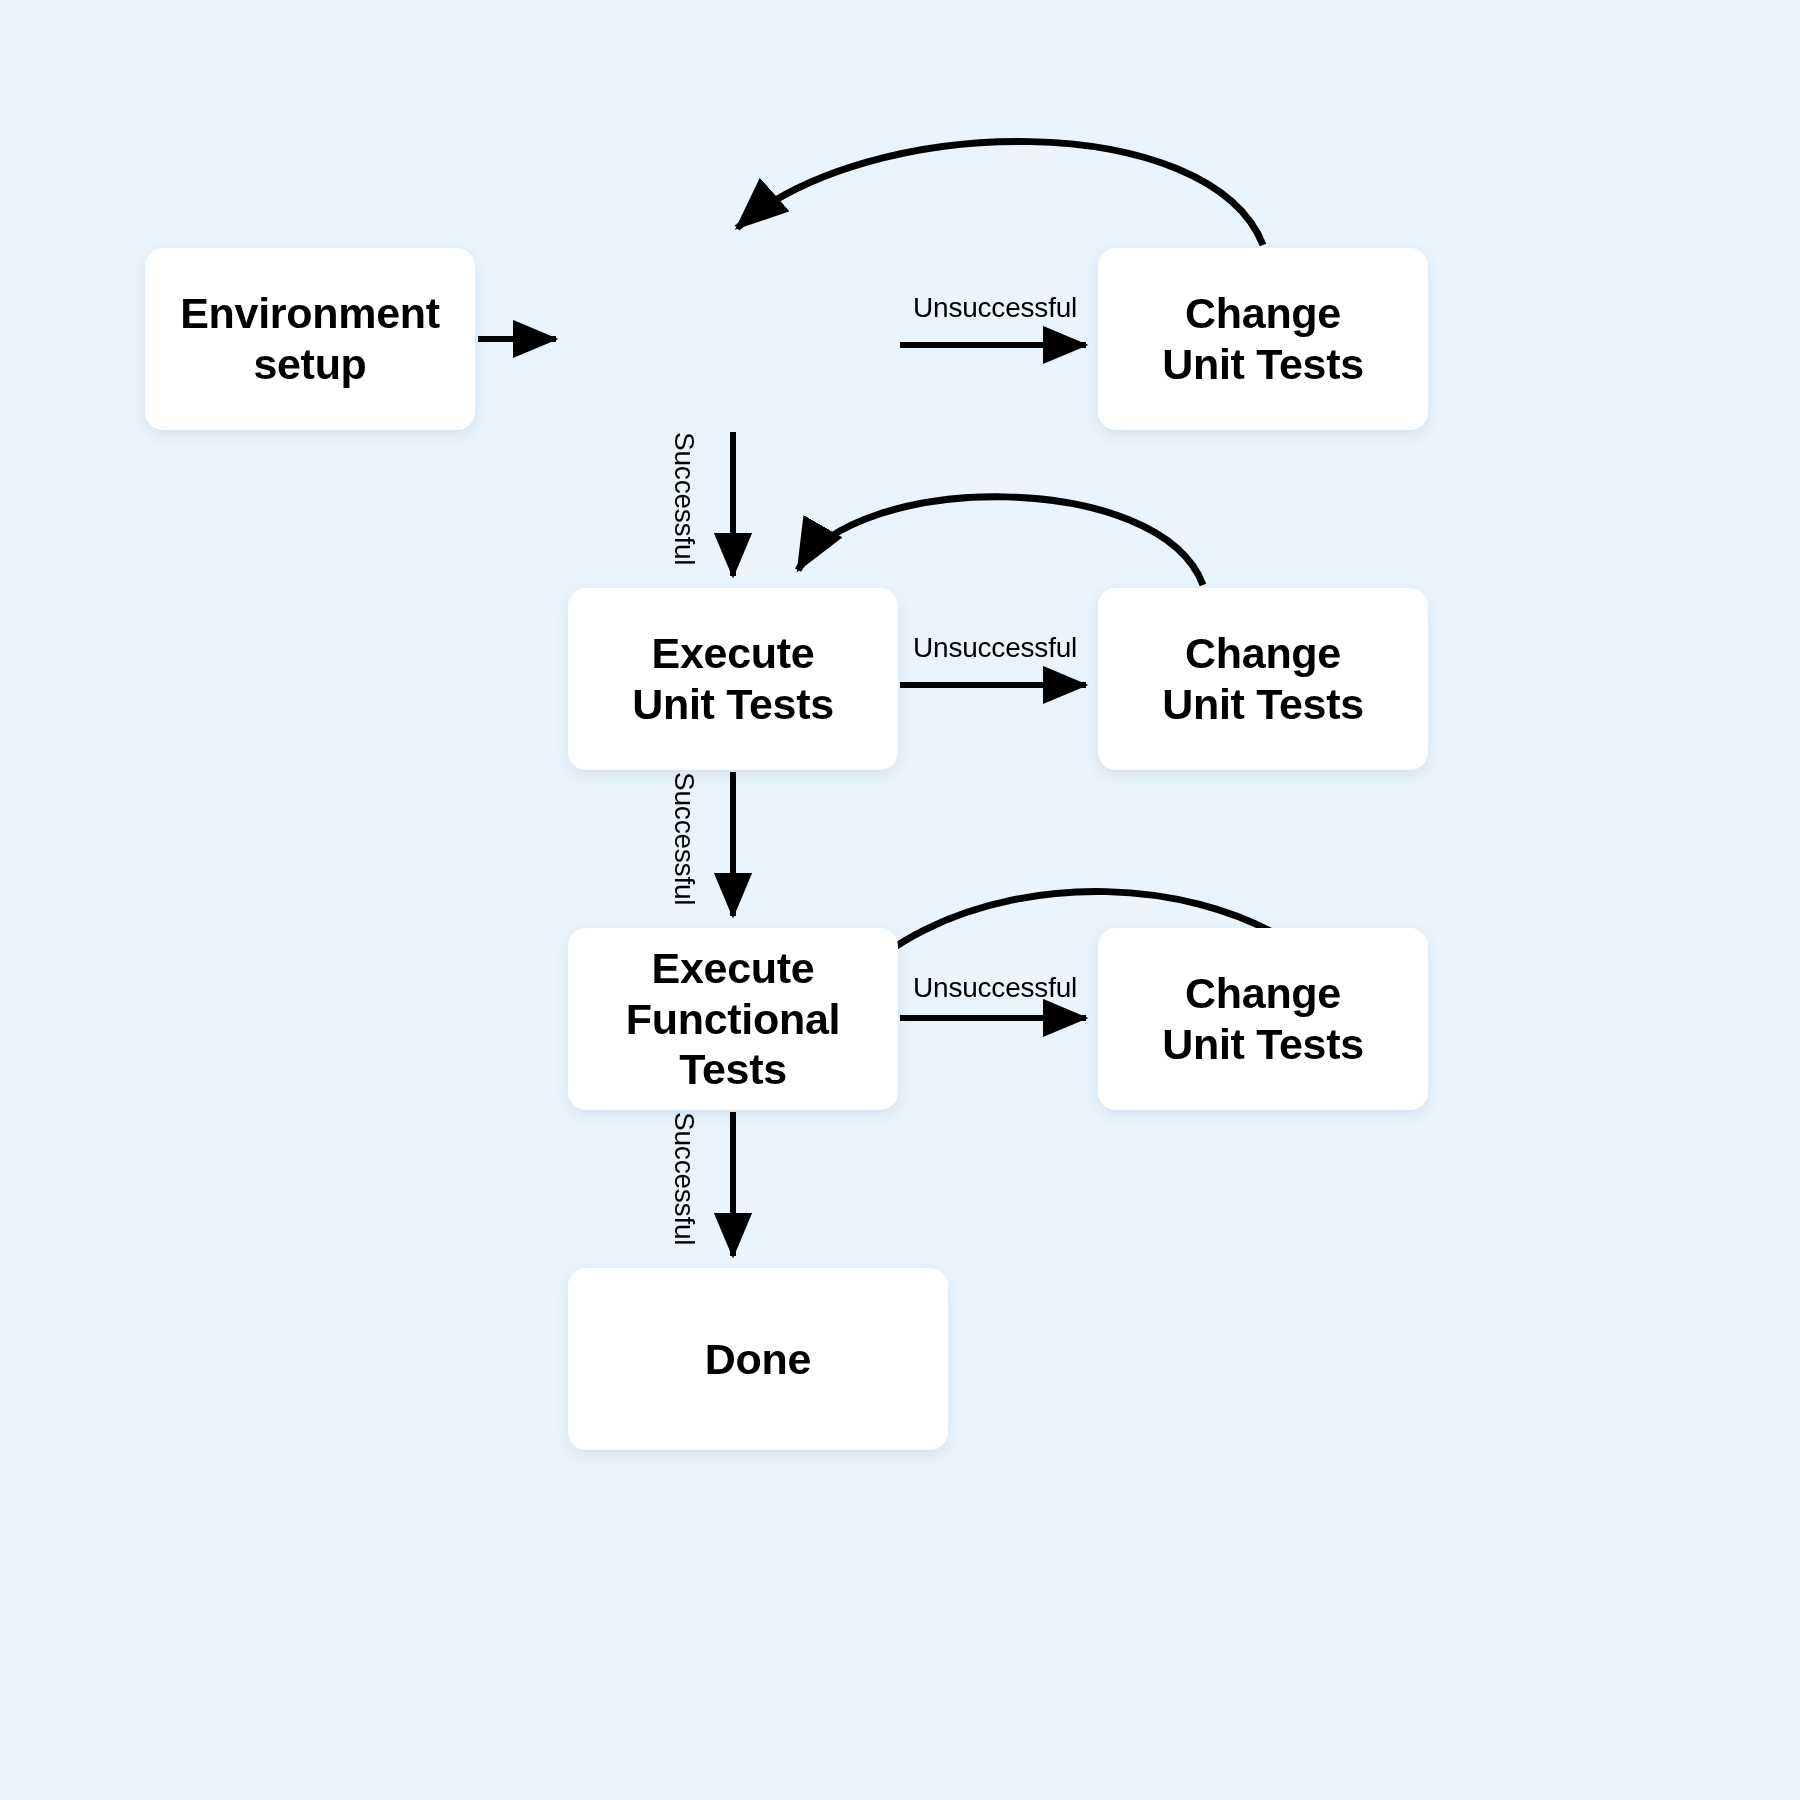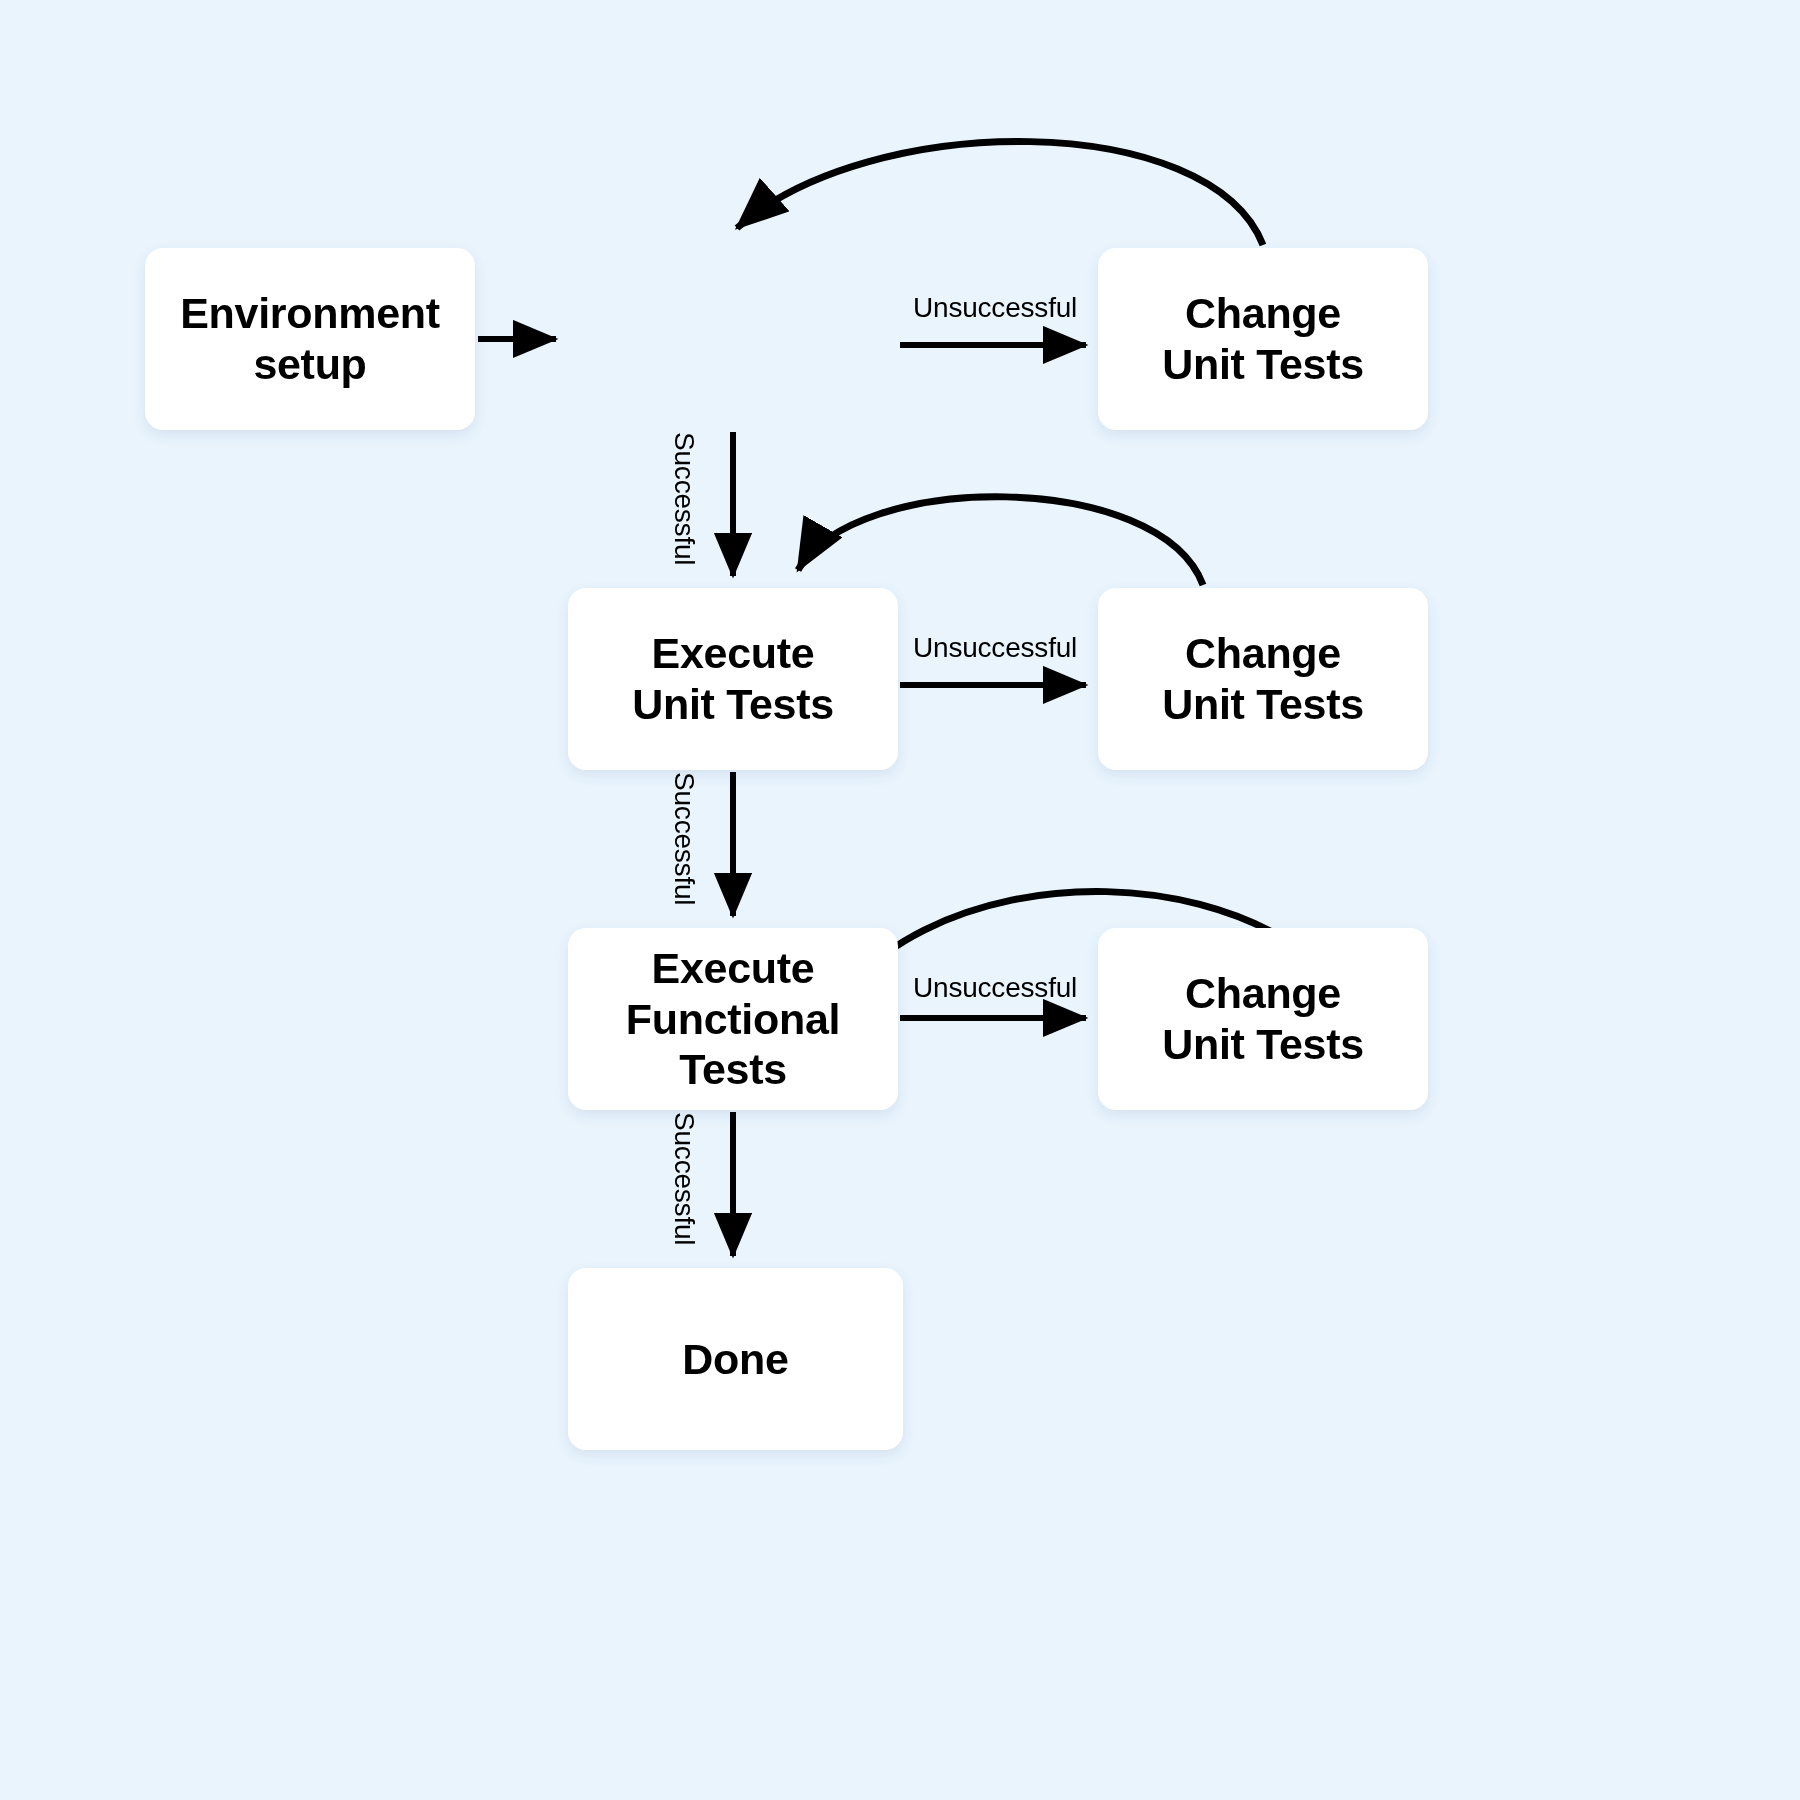--- a/index.html
+++ b/index.html
@@ -51,21 +51,21 @@
   #node-environment-setup { left: 145px;  top: 248px;  width: 330px; height: 182px; font-size: 43px; }
   #node-build-configuration { left: 568px; top: 248px; width: 330px; height: 182px; font-size: 43px; }
   #node-change-unit-tests-1 { left: 1098px; top: 248px; width: 330px; height: 182px; font-size: 43px; }
 
   #node-execute-unit-tests { left: 568px;  top: 588px;  width: 330px; height: 182px; font-size: 43px; }
   #node-change-unit-tests-2 { left: 1098px; top: 588px; width: 330px; height: 182px; font-size: 43px; }
 
   #node-execute-functional-tests { left: 568px;  top: 928px;  width: 330px; height: 182px; font-size: 43px; }
   #node-change-unit-tests-3 { left: 1098px; top: 928px; width: 330px; height: 182px; font-size: 43px; }
 
-  #node-done { left: 568px; top: 1268px; width: 335px; height: 182px; font-size: 43px; }
+  #node-done { left: 568px; top: 1268px; width: 380px; height: 182px; font-size: 43px; }
 
   
   .edge-label {
     position: absolute;
     font-size: 28px;
     font-weight: normal;
     color: #000000;
     letter-spacing: -0.2px;
     white-space: nowrap;
   }

